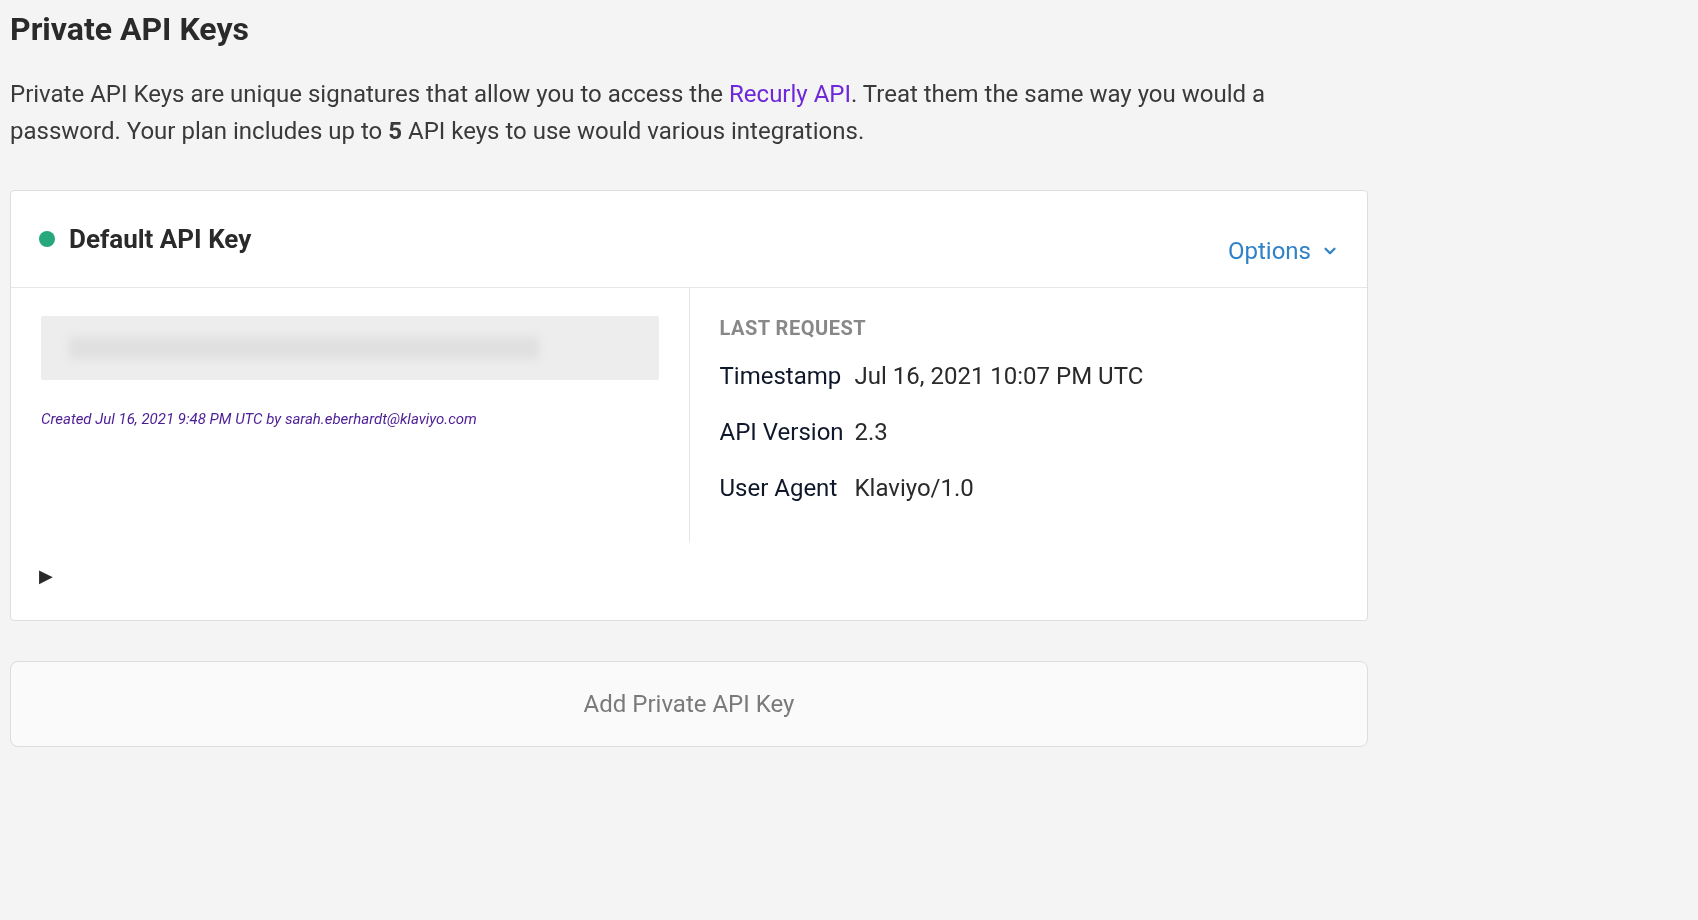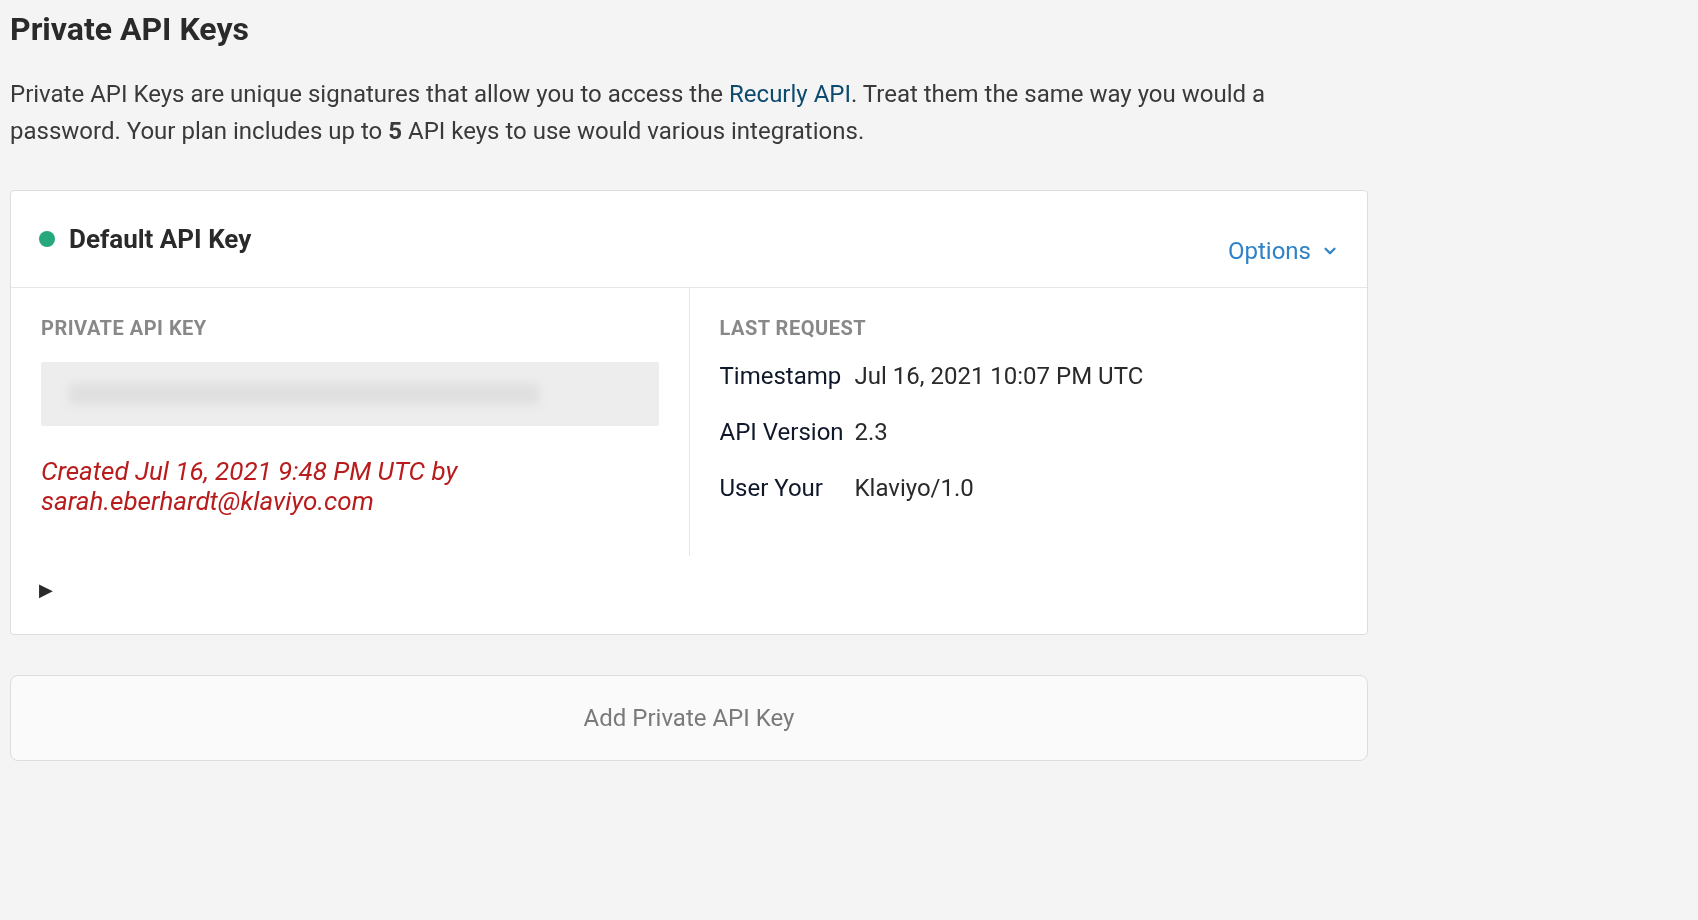--- a/index.html
+++ b/index.html
@@ -23,21 +23,21 @@
       color: #2a2a2a;
       margin-bottom: 28px;
     }
     .description {
       font-size: 24px;
       line-height: 1.55;
       color: #3a3a3a;
       margin-bottom: 40px;
     }
     .description a {
-      color: #0c4a6e;
+      color: #6d28d9;
       text-decoration: none;
     }
     .description strong {
       font-weight: 700;
     }
     .card {
       background: #fff;
       border: 1px solid #ddd;
       border-radius: 4px;
     }
@@ -109,23 +109,23 @@
       padding: 0 28px;
     }
     .blurred-key {
       width: 470px;
       height: 22px;
       background: #e0e0e0;
       filter: blur(4px);
       border-radius: 3px;
     }
     .created-text {
-      font-size: 26px;
+      font-size: 15px;
       font-style: italic;
-      color: #b91c1c;
+      color: #4c1d95;
     }
     .info-row {
       display: flex;
       align-items: center;
       margin-bottom: 28px;
       font-size: 24px;
     }
     .info-label {
       color: #0f172a;
       width: 135px;
@@ -188,21 +188,20 @@
       <div class="options-link">
         <span>Options</span>
         <svg viewBox="0 0 24 24" fill="none" stroke="#2f82c7" stroke-width="3" stroke-linecap="round" stroke-linejoin="round">
             <polyline points="6 9 12 15 18 9"></polyline>
           </svg>
       </div>
     </div>
 
     <div class="card-body">
       <div class="col-left">
-        <div class="section-label">PRIVATE API KEY</div>
         <div class="key-box">
           <div class="blurred-key"></div>
         </div>
         <div class="created-text">Created Jul 16, 2021 9:48 PM UTC by sarah.eberhardt@klaviyo.com</div>
       </div>
 
       <div class="col-right">
         <div class="section-label">LAST REQUEST</div>
 
         <div class="info-row">
@@ -210,21 +209,21 @@
           <span class="info-value">Jul 16, 2021 10:07 PM UTC</span>
         </div>
 
         <div class="info-row">
           <span class="info-label">API Version</span>
           <span class="info-value">2.3</span>
         </div>
 
 
         <div class="info-row" style="margin-bottom:0">
-          <span class="info-label">User Your</span>
+          <span class="info-label">User Agent</span>
           <span class="info-value">Klaviyo/1.0</span>
         </div>
       </div>
     </div>
 
     <div class="card-footer">
       <div class="help-toggle">
         <span class="triangle">▶</span>
       </div>
     </div>

